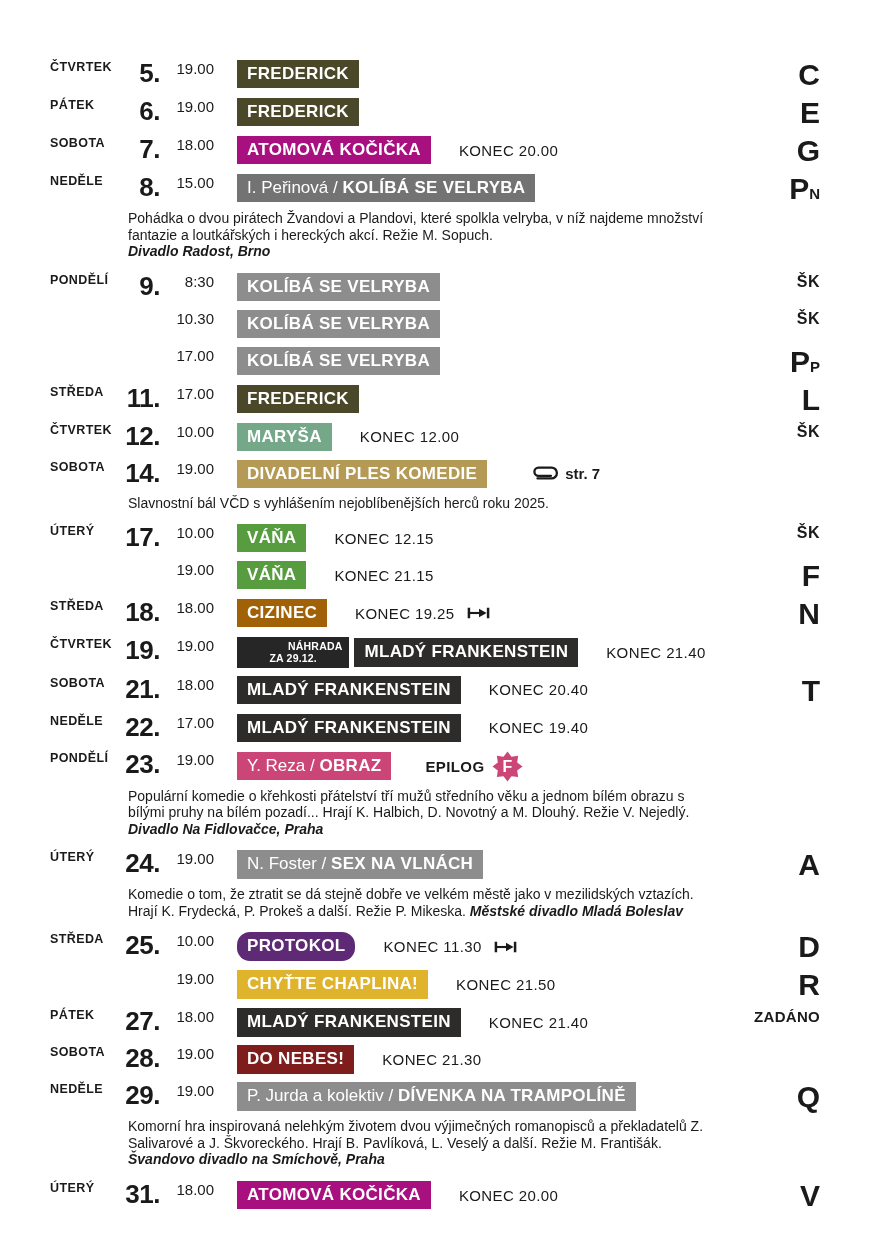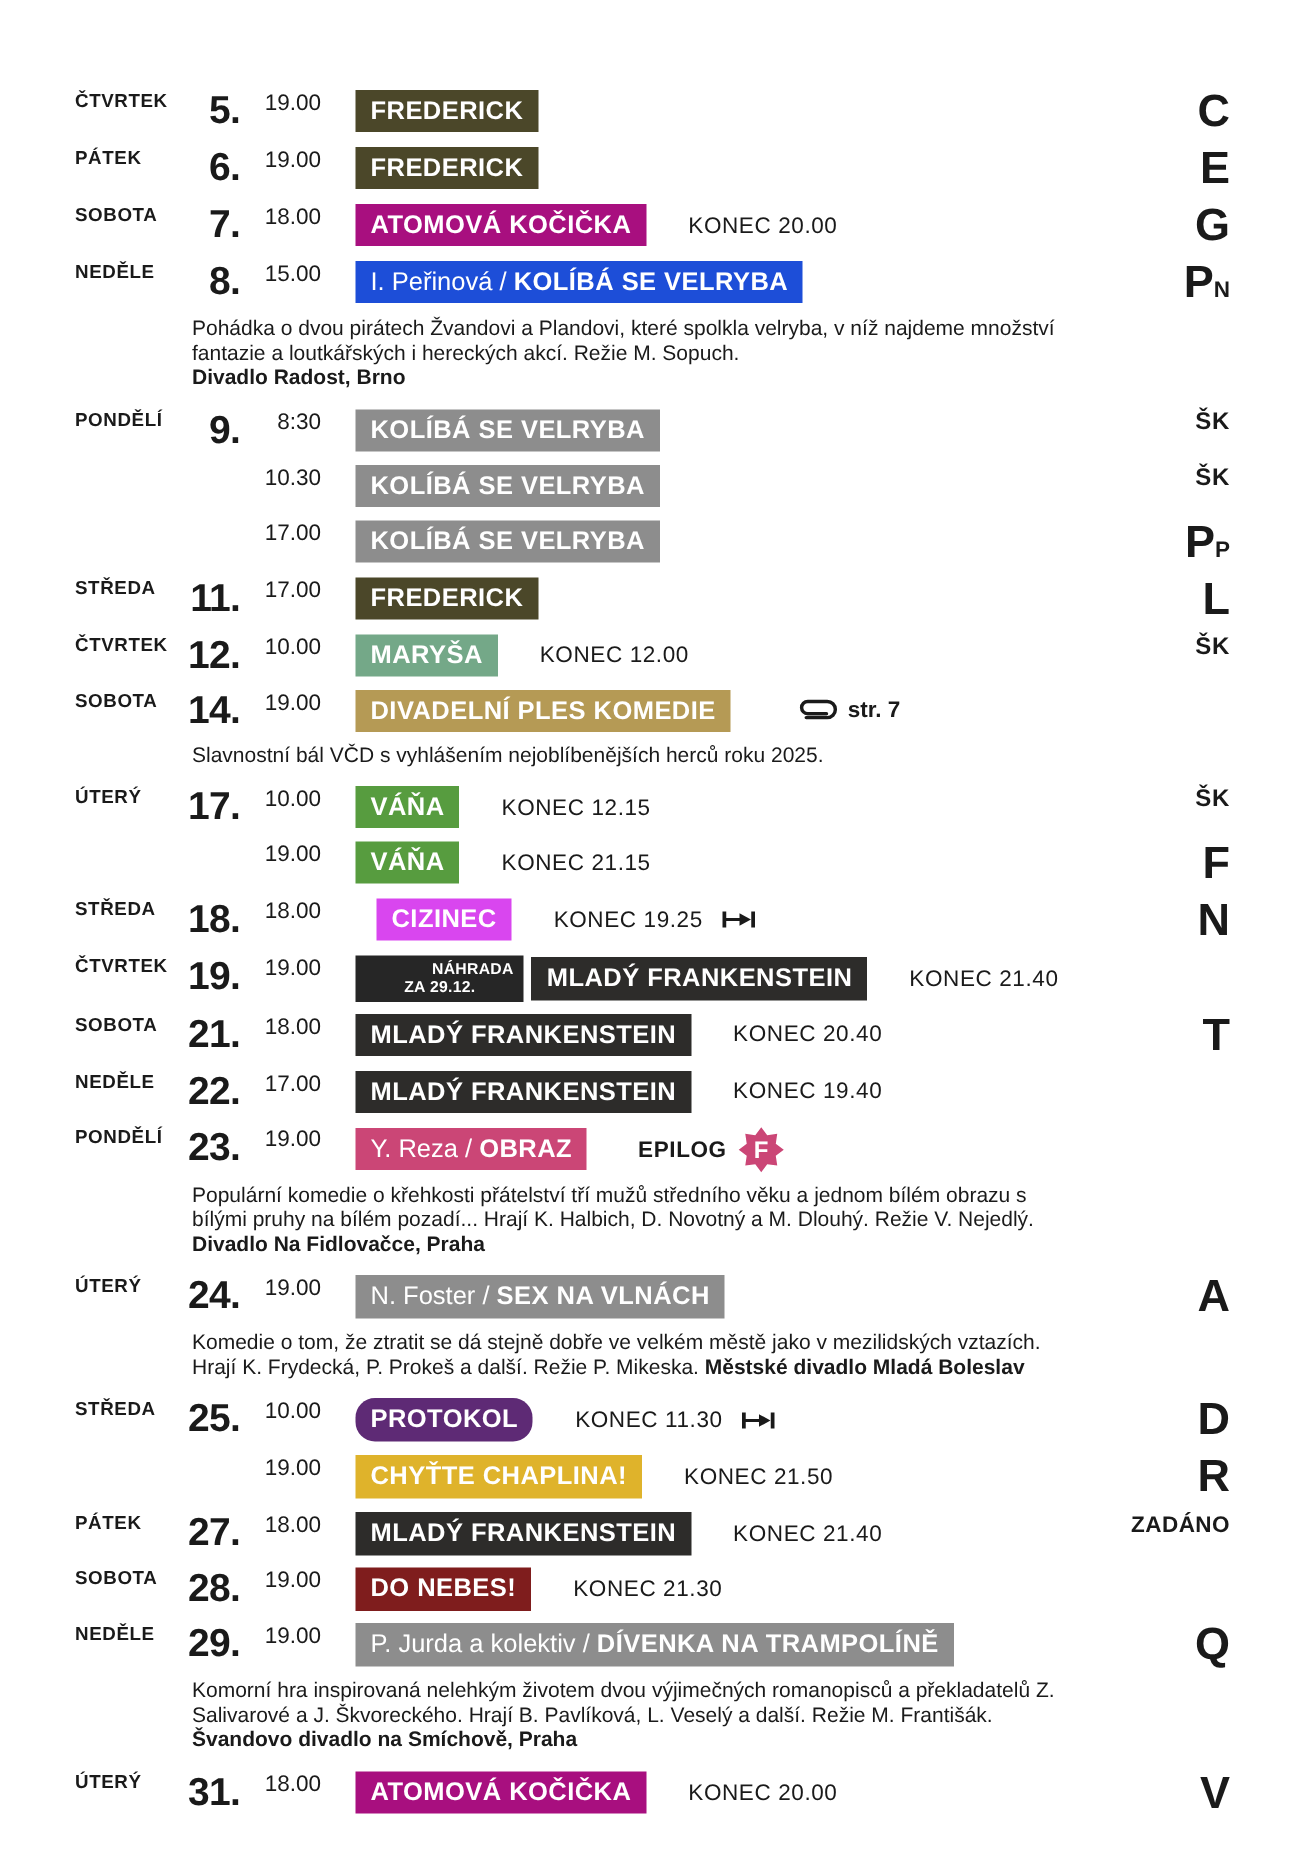--- a/index.html
+++ b/index.html
@@ -23,21 +23,21 @@
   .icon{display:inline-flex;align-items:center;}
   .konec-icon{margin-left:12px;}
   .attach{margin-left:40px;display:inline-flex;align-items:center;gap:2px;font-size:15px;font-weight:700;}
   .epilog{margin-left:34px;display:inline-flex;align-items:center;gap:8px;font-size:15px;font-weight:700;letter-spacing:.4px;}
   .right{margin-left:auto;text-align:right;white-space:nowrap;flex:none;}
   .right .letter{font-size:30px;font-weight:700;line-height:1;}
   .right .sub{font-size:15px;font-weight:700;}
   .right.small{font-size:16px;font-weight:700;letter-spacing:.5px;}
   .right.zadano{font-size:15px;font-weight:700;letter-spacing:.3px;}
   .desc-row{margin:-2px 0 13px 78px;font-size:14px;line-height:1.18;max-width:586px;}
-  .desc-row b{font-weight:700;}
+  .desc-row b{font-weight:700;font-style:italic;}
   .desc-company-block{display:block;font-weight:700;}
 </style>
 </head>
 <body>
 
 <div class="schedule">
     <div class="row">
       <div class="col-day">ČTVRTEK</div>
       <div class="col-date">5.</div>
       <div class="col-time">19.00</div>
@@ -63,21 +63,21 @@
         <span class="badge" style="background: rgb(168, 15, 127);"><span class="title">ATOMOVÁ KOČIČKA</span></span>
         <span class="konec">KONEC 20.00</span>
       </div>
       <div class="right"><span class="letter">G</span></div>
     </div>
     <div class="row">
       <div class="col-day">NEDĚLE</div>
       <div class="col-date">8.</div>
       <div class="col-time">15.00</div>
       <div class="col-main">
-        <span class="badge" style="background: #1d4ed8;"><span class="author">I. Peřinová / </span><span class="title">KOLÍBÁ SE VELRYBA</span></span>
+        <span class="badge" style="background: #737373;"><span class="author">I. Peřinová / </span><span class="title">KOLÍBÁ SE VELRYBA</span></span>
       </div>
       <div class="right"><span class="letter">P</span><span class="sub">N</span></div>
     </div>
     <div class="desc-row"><span>Pohádka o dvou pirátech Žvandovi a Plandovi, které spolkla velryba, v níž najdeme množství fantazie a loutkářských i hereckých akcí. Režie M. Sopuch.</span><b class="desc-company-block">Divadlo Radost, Brno</b></div>
     <div class="row gap">
       <div class="col-day">PONDĚLÍ</div>
       <div class="col-date">9.</div>
       <div class="col-time">8:30</div>
       <div class="col-main">
         <span class="badge" style="background: rgb(141, 141, 141);"><span class="title">KOLÍBÁ SE VELRYBA</span></span>
@@ -156,21 +156,21 @@
         <span class="badge" style="background: rgb(87, 156, 63);"><span class="title">VÁŇA</span></span>
         <span class="konec">KONEC 21.15</span>
       </div>
       <div class="right"><span class="letter">F</span></div>
     </div>
     <div class="row">
       <div class="col-day">STŘEDA</div>
       <div class="col-date">18.</div>
       <div class="col-time">18.00</div>
       <div class="col-main">
-        <span class="badge" style="background: #d946ef; margin-left: 14px;"><span class="title">CIZINEC</span></span>
+        <span class="badge" style="background: #a16207;"><span class="title">CIZINEC</span></span>
         <span class="konec">KONEC 19.25</span>
         <span class="icon konec-icon">
           <svg width="23" height="14" viewBox="0 0 24 14">
             <line x1="2" y1="1.5" x2="2" y2="12.5" stroke="#1a1a1a" stroke-width="2.6"></line>
             <line x1="2" y1="7" x2="14" y2="7" stroke="#1a1a1a" stroke-width="2.2"></line>
             <polygon points="12.5,2.6 20.5,7 12.5,11.4" fill="#1a1a1a"></polygon>
             <line x1="22" y1="1.5" x2="22" y2="12.5" stroke="#1a1a1a" stroke-width="2.6"></line>
           </svg>
         </span>
       </div>

